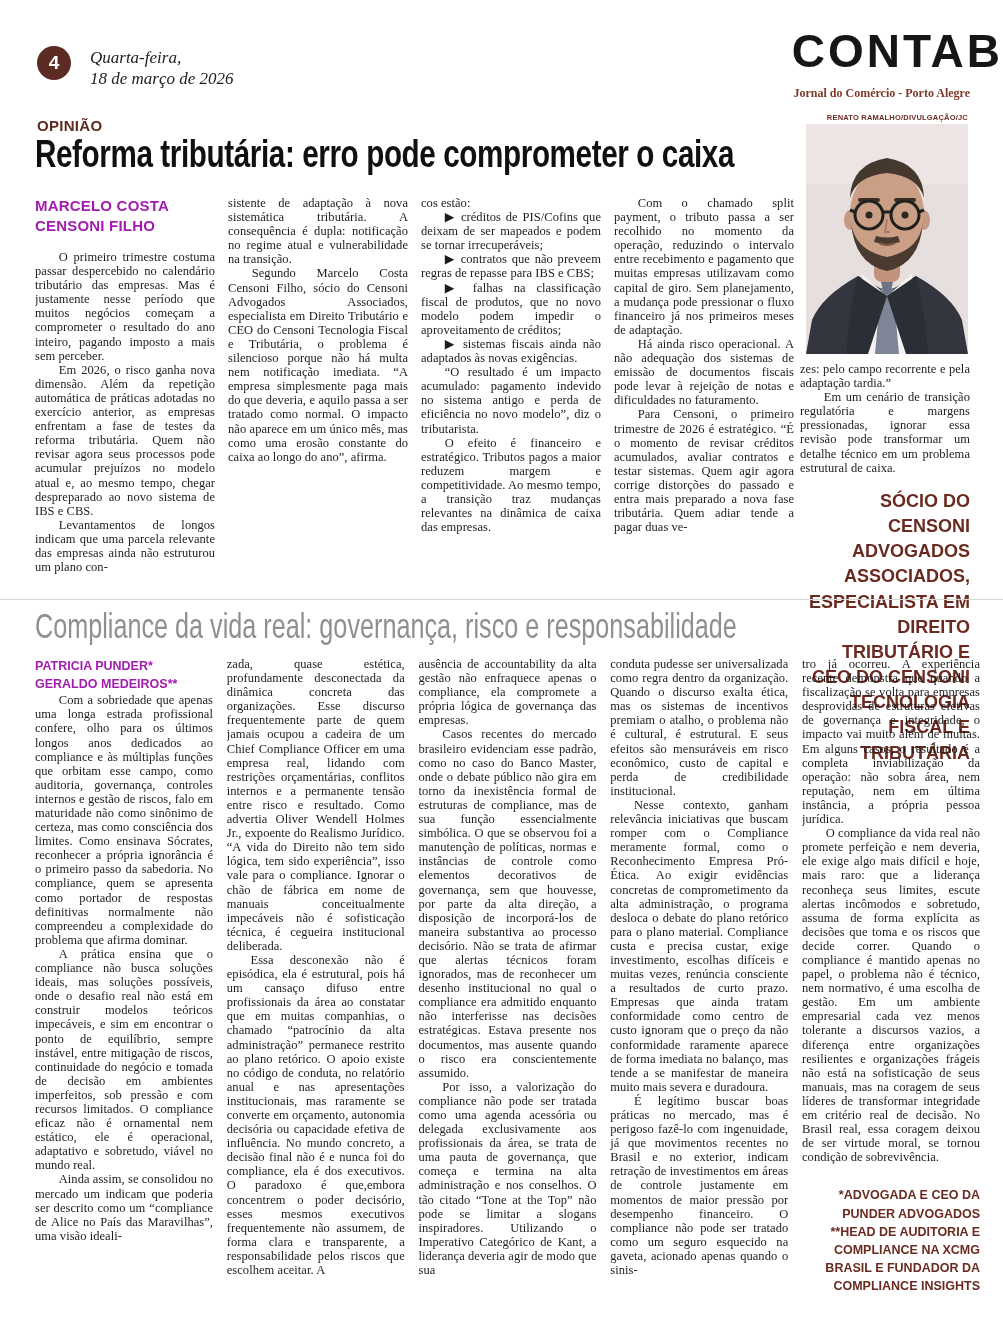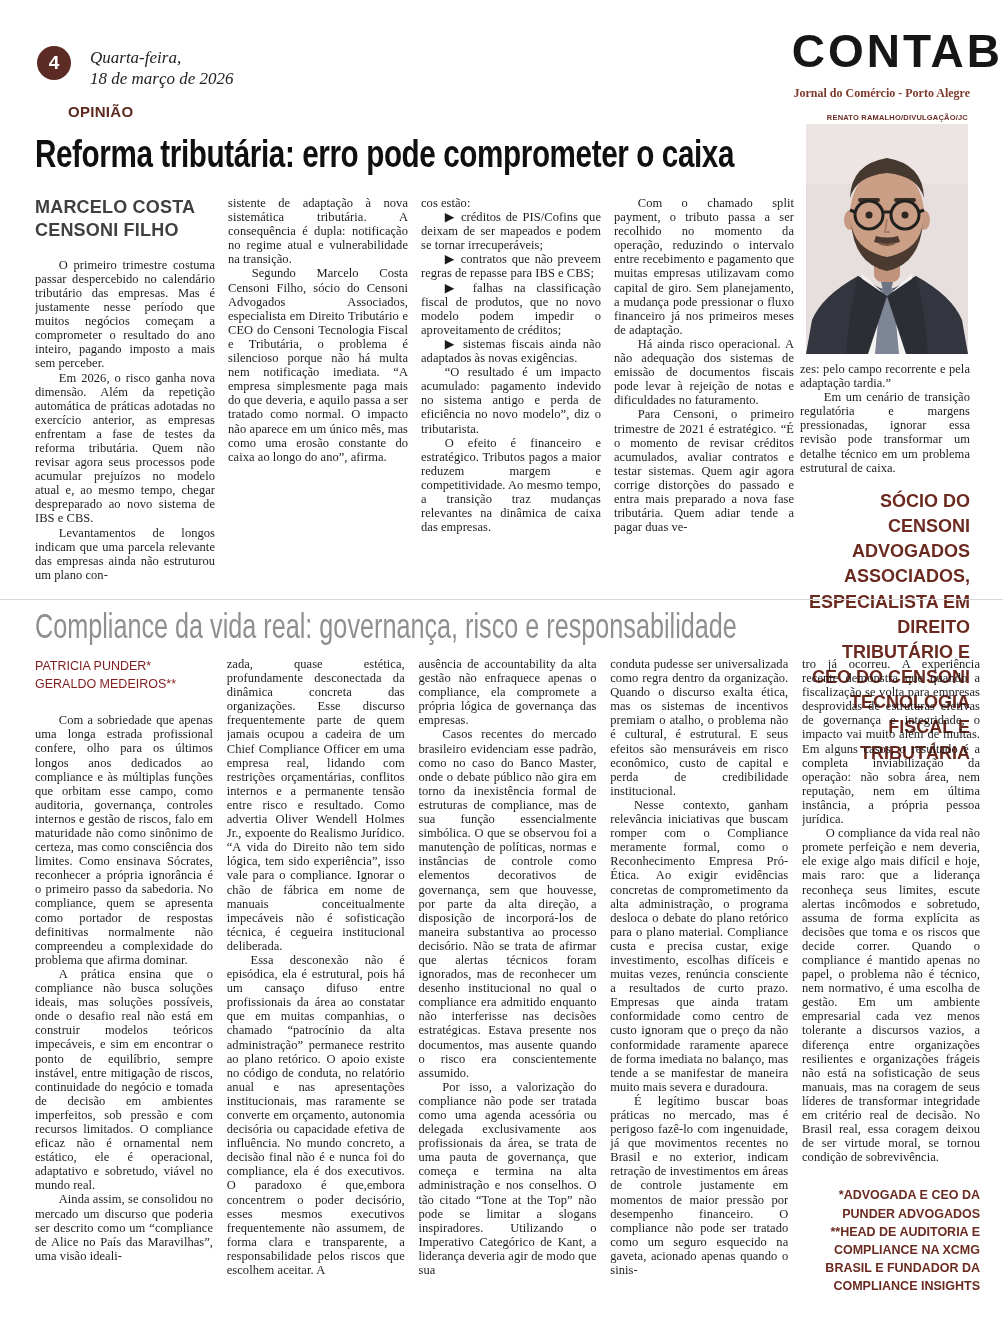--- a/index.html
+++ b/index.html
@@ -28,40 +28,40 @@
     font-size:46px; letter-spacing:3px; color:#161616; line-height:1.0;
   }
   .masthead-sub { margin-top:2px; font-family:"Liberation Sans", sans-serif; font-weight:bold; font-size:15px; letter-spacing:4px; }
   .masthead-sub .jc { color:#262626; margin-right:8px; }
   .masthead-sub .rest { color:#9a5d38; }
   .edition-label {
     position:absolute; right:33px; top:86px;
     font-family:"Liberation Serif", serif; font-weight:bold; font-size:12px; color:#7c392b;
   }
   .section-label {
-    position:absolute; left:37px; top:103px;
+    position:absolute; left:37px; top:117px;
     font-family:"Liberation Sans", sans-serif; font-weight:bold; font-size:15px;
-    letter-spacing:0.3px; color:#5f2b20;margin-left:31px;
+    letter-spacing:0.3px; color:#5f2b20;
   }
 
   
   .headline1 { position:absolute; left:35px; top:133px; width:760px; white-space:nowrap; }
   .headline1 span {
     display:inline-block; transform:scaleX(0.78); transform-origin:left center;
     font-family:"Liberation Sans", sans-serif; font-weight:bold; font-size:38px;
     letter-spacing:-0.5px; color:#101010;
   }
   .a1-cols {
     position:absolute; left:35px; top:196px; width:759px; height:402px;
     display:flex; gap:13px; overflow:hidden;
   }
   .col { width:180px; flex:0 0 180px; overflow:hidden; }
   .byline {
-    font-family:"Liberation Sans", sans-serif; font-weight:bold; font-size:18px;
-    color:#404040; letter-spacing:0.2px; margin-bottom:15px; line-height:1.3;
+    font-family:"Liberation Sans", sans-serif; font-weight:bold; font-size:15px;
+    color:#a21caf; letter-spacing:0.2px; margin-bottom:15px; line-height:1.3;
   }
   .col p, .photo-col p {
     font-size:12.5px; line-height:14.1px; text-align:justify; text-indent:1.9em;
     letter-spacing:0.05px; color:#1c1c1c;
   }
   .col p.cont, .photo-col p.cont { text-indent:0; }
 
   
   .photo-credit {
     position:absolute; right:35px; top:113px;
@@ -85,22 +85,22 @@
     display:inline-block; transform:scaleX(0.72); transform-origin:left center;
     font-family:"Liberation Sans", sans-serif; font-weight:400; font-size:35px;
     color:#8f8f8f; letter-spacing:0px;
   }
   .a2-cols {
     position:absolute; left:35px; top:657px; width:945px; height:687px;
     display:flex; justify-content:space-between; overflow:hidden;
   }
   .col2 { width:178px; flex:0 0 178px; overflow:hidden; }
   .byline2 {
-    font-family:"Liberation Sans", sans-serif; font-weight:normal; font-size:12.5px;
-    color:#7f1d1d; line-height:1.45; margin-bottom:20px;
+    font-family:"Liberation Sans", sans-serif; font-weight:bold; font-size:12.5px;
+    color:#a21caf; line-height:1.45; margin-bottom:0;
   }
   .col2 p {
     font-size:12.5px; line-height:14.1px; text-align:justify; text-indent:1.9em;
     letter-spacing:0.05px; color:#1c1c1c;
   }
   .col2 p.cont { text-indent:0; }
   .credits {
     margin-top:22px; text-align:right;
     font-family:"Liberation Sans", sans-serif; font-weight:bold; font-size:12.5px;
     line-height:1.45; color:#6b2a20;
@@ -145,21 +145,21 @@
         <p>▶ créditos de PIS/Cofins que deixam de ser mapeados e podem se tornar irrecuperáveis;</p>
         <p>▶ contratos que não preveem regras de repasse para IBS e CBS;</p>
         <p>▶ falhas na classificação fiscal de produtos, que no novo modelo podem impedir o aproveitamento de créditos;</p>
         <p>▶ sistemas fiscais ainda não adaptados às novas exigências.</p>
         <p>“O resultado é um impacto acumulado: pagamento indevido no sistema antigo e perda de eficiência no novo modelo”, diz o tributarista.</p>
         <p>O efeito é financeiro e estratégico. Tributos pagos a maior reduzem margem e competitividade. Ao mesmo tempo, a transição traz mudanças relevantes na dinâmica de caixa das empresas.</p>
       </div>
     <div class="col">
         <p>Com o chamado split payment, o tributo passa a ser recolhido no momento da operação, reduzindo o intervalo entre recebimento e pagamento que muitas empresas utilizavam como capital de giro. Sem planejamento, a mudança pode pressionar o fluxo financeiro já nos primeiros meses de adaptação.</p>
         <p>Há ainda risco operacional. A não adequação dos sistemas de emissão de documentos fiscais pode levar à rejeição de notas e dificuldades no faturamento.</p>
-        <p>Para Censoni, o primeiro trimestre de 2021 é estratégico. “É o momento de revisar créditos acumulados, avaliar contratos e testar sistemas. Quem agir agora corrige distorções do passado e entra mais preparado a nova fase tributária. Quem adiar tende a pagar duas ve-</p>
+        <p>Para Censoni, o primeiro trimestre de 2026 é estratégico. “É o momento de revisar créditos acumulados, avaliar contratos e testar sistemas. Quem agir agora corrige distorções do passado e entra mais preparado a nova fase tributária. Quem adiar tende a pagar duas ve-</p>
       </div>
   </div>
 
   <div class="photo-credit">RENATO RAMALHO/DIVULGAÇÃO/JC</div>
   <svg class="portrait" viewBox="0 0 162 230" xmlns="http://www.w3.org/2000/svg" role="img">
     <rect x="0" y="0" width="162" height="230" fill="#e7dfde"></rect>
     <rect x="0" y="0" width="162" height="60" fill="#ece5e4"></rect>
 
     <path d="M0,230 L6,196 Q16,172 52,152 L81,168 L110,152 Q146,172 156,196 L162,230 Z" fill="#34363f"></path>
 
@@ -211,21 +211,21 @@
 
   <div class="a2-cols">
     <div class="col2">
       <div class="byline2">
         <div>PATRICIA PUNDER*</div>
         <div>GERALDO MEDEIROS**</div>
       </div>
       <div>
           <p>Com a sobriedade que apenas uma longa estrada profissional confere, olho para os últimos longos anos dedicados ao compliance e às múltiplas funções que orbitam esse campo, como auditoria, governança, controles internos e gestão de riscos, falo em maturidade não como sinônimo de certeza, mas como consciência dos limites. Como ensinava Sócrates, reconhecer a própria ignorância é o primeiro passo da sabedoria. No compliance, quem se apresenta como portador de respostas definitivas normalmente não compreendeu a complexidade do problema que afirma dominar.</p>
           <p>A prática ensina que o compliance não busca soluções ideais, mas soluções possíveis, onde o desafio real não está em construir modelos teóricos impecáveis, e sim em encontrar o ponto de equilíbrio, sempre instável, entre mitigação de riscos, continuidade do negócio e tomada de decisão em ambientes imperfeitos, sob pressão e com recursos limitados. O compliance eficaz não é ornamental nem estático, ele é operacional, adaptativo e sobretudo, viável no mundo real.</p>
-          <p>Ainda assim, se consolidou no mercado um discurso que poderia ser descrito como um “compliance de Alice no País das Maravilhas”, uma visão ideali-</p>
+          <p>Ainda assim, se consolidou no mercado um indicam que poderia ser descrito como um “compliance de Alice no País das Maravilhas”, uma visão ideali-</p>
         </div>
     </div>
     <div class="col2">
         <p class="cont">zada, quase estética, profundamente desconectada da dinâmica concreta das organizações. Esse discurso frequentemente parte de quem jamais ocupou a cadeira de um Chief Compliance Officer em uma empresa real, lidando com restrições orçamentárias, conflitos internos e a permanente tensão entre risco e resultado. Como advertia Oliver Wendell Holmes Jr., expoente do Realismo Jurídico. “A vida do Direito não tem sido lógica, tem sido experiência”, isso vale para o compliance. Ignorar o chão de fábrica em nome de manuais conceitualmente impecáveis não é sofisticação técnica, é cegueira institucional deliberada.</p>
         <p>Essa desconexão não é episódica, ela é estrutural, pois há um cansaço difuso entre profissionais da área ao constatar que em muitas companhias, o chamado “patrocínio da alta administração” permanece restrito ao plano retórico. O apoio existe no código de conduta, no relatório anual e nas apresentações institucionais, mas raramente se converte em orçamento, autonomia decisória ou capacidade efetiva de influência. No mundo concreto, a decisão final não é e nunca foi do compliance, ela é dos executivos. O paradoxo é que,embora concentrem o poder decisório, esses mesmos executivos frequentemente não assumem, de forma clara e transparente, a responsabilidade pelos riscos que escolhem aceitar. A</p>
       </div>
     <div class="col2">
         <p class="cont">ausência de accountability da alta gestão não enfraquece apenas o compliance, ela compromete a própria lógica de governança das empresas.</p>
         <p>Casos recentes do mercado brasileiro evidenciam esse padrão, como no caso do Banco Master, onde o debate público não gira em torno da inexistência formal de estruturas de compliance, mas de sua função essencialmente simbólica. O que se observou foi a manutenção de políticas, normas e instâncias de controle como elementos decorativos de governança, sem que houvesse, por parte da alta direção, a disposição de incorporá-los de maneira substantiva ao processo decisório. Não se trata de afirmar que alertas técnicos foram ignorados, mas de reconhecer um desenho institucional no qual o compliance era admitido enquanto não interferisse nas decisões estratégicas. Estava presente nos documentos, mas ausente quando o risco era conscientemente assumido.</p>
         <p>Por isso, a valorização do compliance não pode ser tratada como uma agenda acessória ou delegada exclusivamente aos profissionais da área, se trata de uma pauta de governança, que começa e termina na alta administração e nos conselhos. O tão citado “Tone at the Top” não pode se limitar a slogans inspiradores. Utilizando o Imperativo Categórico de Kant, a liderança deveria agir de modo que sua</p>

